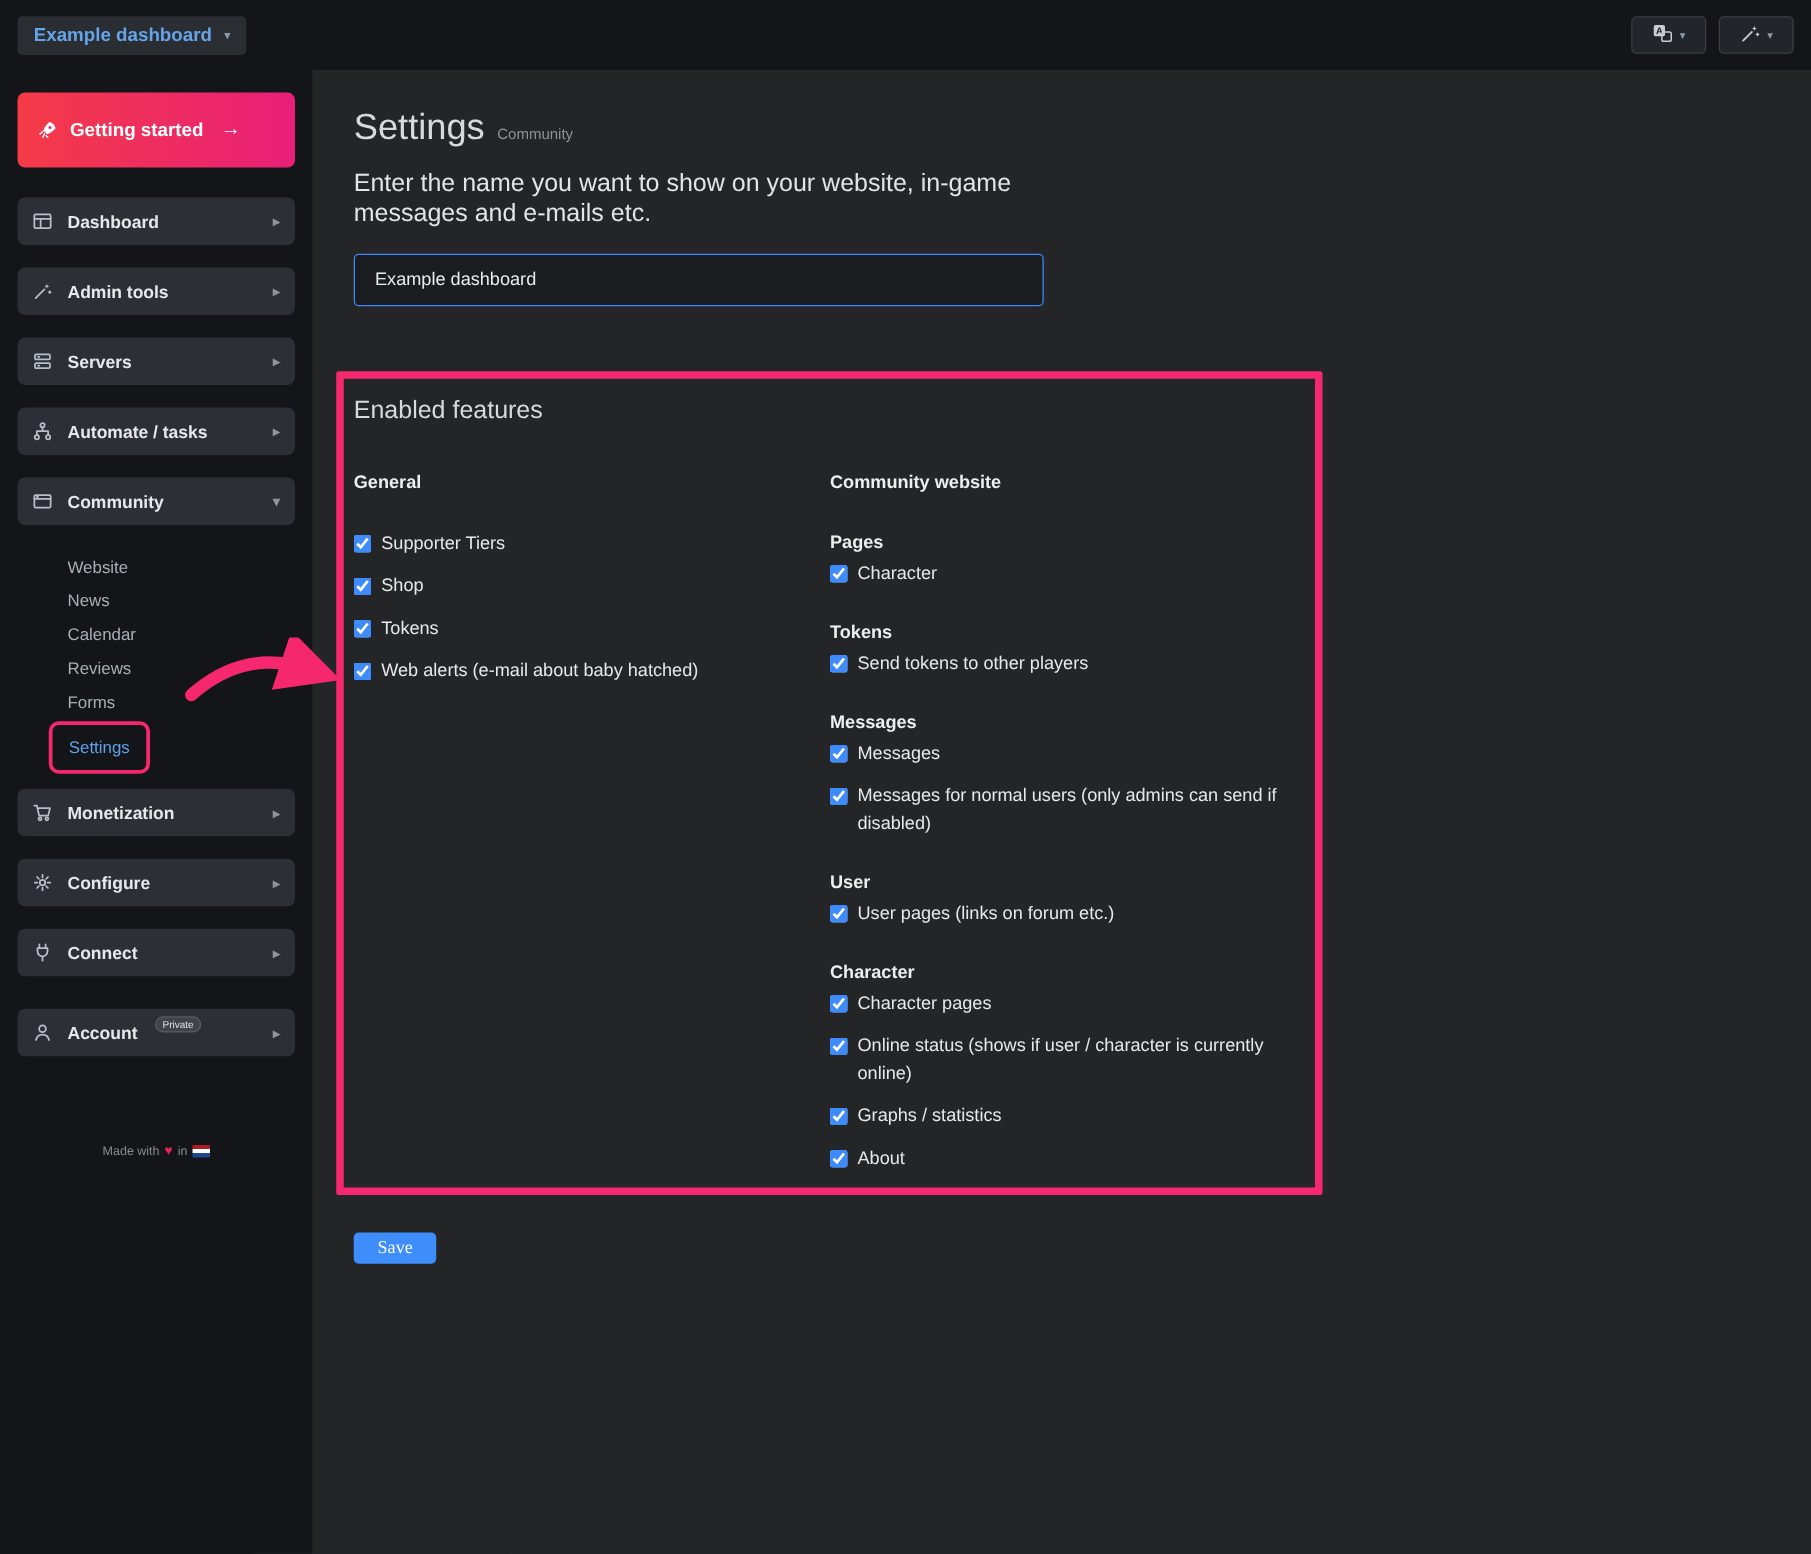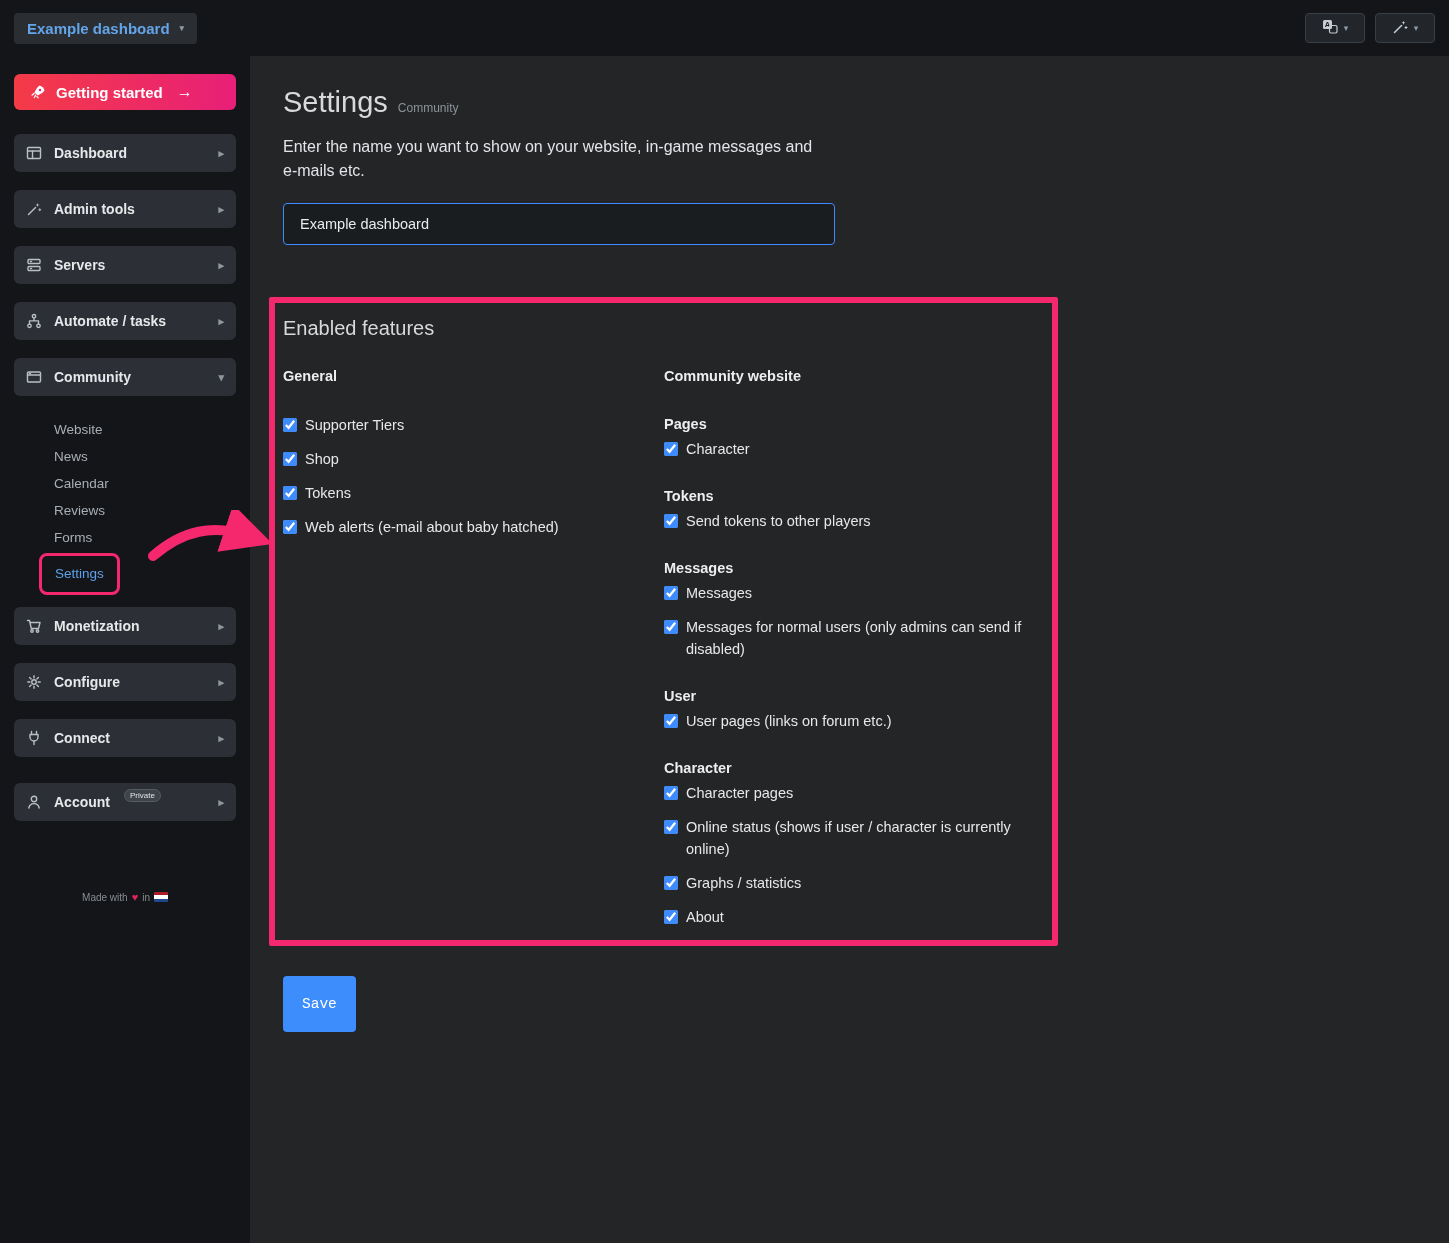--- a/index.html
+++ b/index.html
@@ -32,21 +32,21 @@
     display:flex; align-items:center; justify-content:center; gap:6px; cursor:pointer;
   }
 
   
   .layout { display:flex; height:1187px; }
   .sidebar { width:250px; flex-shrink:0; background:#131518; position:relative; }
   .main { flex:1; background:#232527; padding:30px 40px 0 33px; position:relative; }
 
   
   .gs-btn {
-    margin:18px 14px 24px; height:36px; border-radius:6px;
+    margin:18px 14px 24px; height:60px; border-radius:6px;
     background:linear-gradient(90deg,#f43b47,#e81f78);
     display:flex; align-items:center; gap:10px; padding:0 16px;
     color:#fff; font-weight:700; font-size:15px; cursor:pointer;
   }
   .gs-arrow { font-size:16px; margin-left:4px; }
   .nav-item {
     margin:0 14px 18px; height:38px; background:#2c3036; border-radius:6px;
     display:flex; align-items:center; gap:12px; padding:0 12px;
     color:#e6e8ea; font-size:14px; font-weight:700; cursor:pointer;
   }
@@ -78,52 +78,52 @@
   .nl-flag {
     display:inline-block; width:14px; height:10px; border-radius:1px;
     background:linear-gradient(#ae1c28 0 33%, #ffffff 33% 66%, #21468b 66% 100%);
   }
 
   
   .title-row { display:flex; align-items:baseline; gap:10px; }
   .page-title { font-size:29px; font-weight:400; color:#d7d9db; }
   .page-subtitle { font-size:12px; color:#8d9298; }
   .section-heading { font-size:20px; font-weight:400; color:#d7d9db; margin-top:38px; }
-  .desc { margin-top:16px; font-size:16px; line-height:24px; color:#e2e4e7; max-width:540px; }
+  .desc { margin-top:16px; font-size:20px; line-height:24px; color:#e2e4e7; max-width:540px; }
   .name-input {
     margin-top:20px; width:552px; height:42px;
     background:#1a1d20; border:1px solid #3d8bfd; border-radius:4px;
     color:#e8eaec; font-size:14.5px; padding:0 16px;
     font-family:"Liberation Sans",sans-serif;
   }
 
   .features-box {
     margin-top:52px; margin-left:-14px; width:789px;
     border:6px solid #f5286e; border-radius:2px;
     padding:14px 20px 0 8px;
   }
   .features-heading { font-size:20px; font-weight:400; color:#d7d9db; }
-  .cols { display:flex; margin-top:26px; }
+  .cols { display:flex; margin-top:36px; }
   .col-left { width:381px; flex-shrink:0; }
   .col-right { width:362px; }
   .col-heading { font-size:14.5px; font-weight:700; color:#eceef0; margin-bottom:28px; line-height:20px; }
   .check-row {
     display:flex; align-items:flex-start; gap:8px; margin-bottom:12px;
     font-size:14.5px; color:#e6e8ea; line-height:22px; cursor:pointer;
   }
   .check-row input[type=checkbox] {
     width:14px; height:14px; accent-color:#3d8bfd; margin-top:4px; flex-shrink:0; cursor:pointer;
   }
   .group + .group { margin-top:26px; }
   .group-heading { font-size:14.5px; font-weight:700; color:#eceef0; margin-bottom:4px; line-height:20px; }
 
   .save-btn {
     margin-top:30px; background:#3e8dfd; border:none; border-radius:4px;
-    color:#fff; font-size:14.5px; padding:20px 19px; cursor:pointer;
-    font-family:Liberation Mono, monospace;
+    color:#fff; font-size:14.5px; padding:4px 19px; cursor:pointer;
+    font-family:Liberation Serif, serif;
   }
 
   
   .annot-arrow { position:absolute; left:145px; top:510px; z-index:20; pointer-events:none; }
 </style>
 </head>
 <body>
 
 <div class="topbar">
   <button class="tb-dash-btn">

